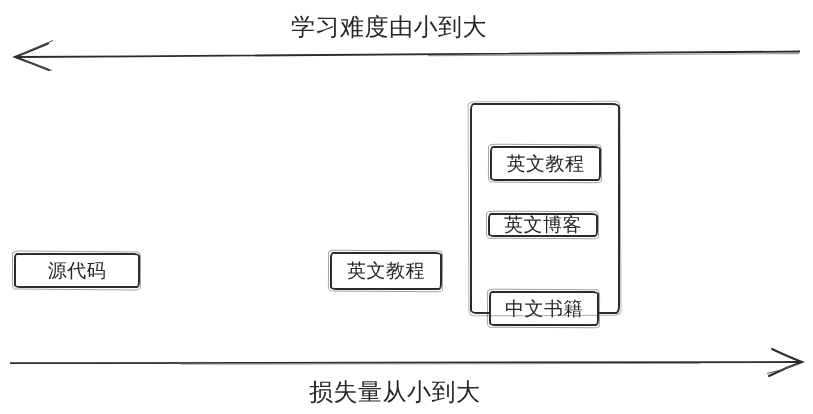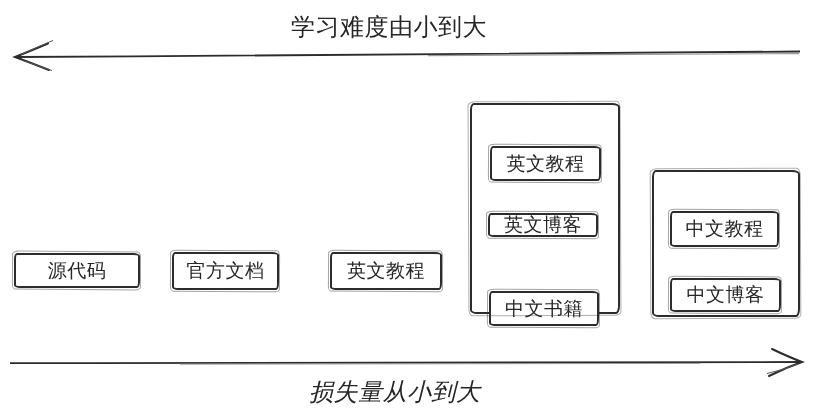--- a/index.html
+++ b/index.html
@@ -23,21 +23,21 @@
     height: 414px;
   }
   .axis-label {
     position: absolute;
     font-size: 24px;
     letter-spacing: 0.5px;
     color: var(--text, #262626);
     white-space: nowrap;
   }
   .axis-label.top { left: 291px; top: 11px; }
-  .axis-label.bottom { left: 309px; top: 376px; font-style: italic; }
+  .axis-label.bottom { left: 309px; top: 376px; }
 
   
   .node {
     position: absolute;
     display: flex;
     align-items: center;
     justify-content: center;
     background: #fff;
     border: 2px solid var(--stroke, #2c2c2c);
     border-radius: 3px 7px 3px 6px / 6px 3px 7px 3px;
@@ -109,44 +109,33 @@
     <path d="M 772 349 Q 790 357.5 802 362 Q 786 367.5 769 376" stroke="#2c2c2c" stroke-width="2" fill="none" stroke-linecap="round"></path>
     <path d="M 798 364 Q 783 370 767 373.5" stroke="#555" stroke-width="1" fill="none"></path>
   </svg>
 
   <div class="axis-label top">学习难度由小到大</div>
 
   <div class="node n-source">
     <span>源代码</span>
   </div>
 
-  <div class="node n-docs">
-    <span>官方文档</span>
-  </div>
 
   <div class="node n-enbooks">
     <span>英文教程</span>
   </div>
 
   <div class="group g1">
     <div class="node n-entut">
       <span>英文教程</span>
     </div>
     <div class="node n-enblog">
       <span>英文博客</span>
     </div>
     <div class="node n-cnbook">
       <span>中文书籍</span>
     </div>
   </div>
 
-  <div class="group g2">
-    <div class="node n-cntut">
-      <span>中文教程</span>
-    </div>
-    <div class="node n-cnblog">
-      <span>中文博客</span>
-    </div>
-  </div>
 
   <div class="axis-label bottom">损失量从小到大</div>
 
 </div>
 
 </body></html>

